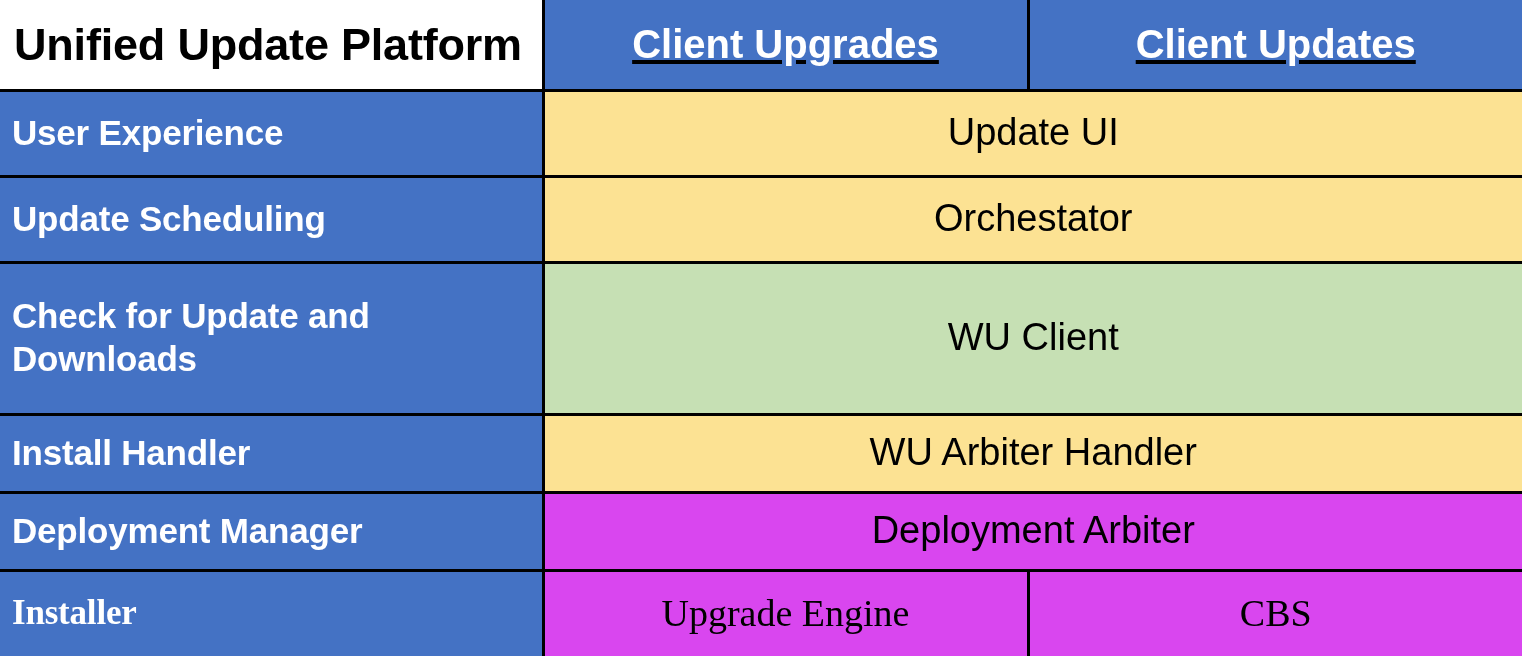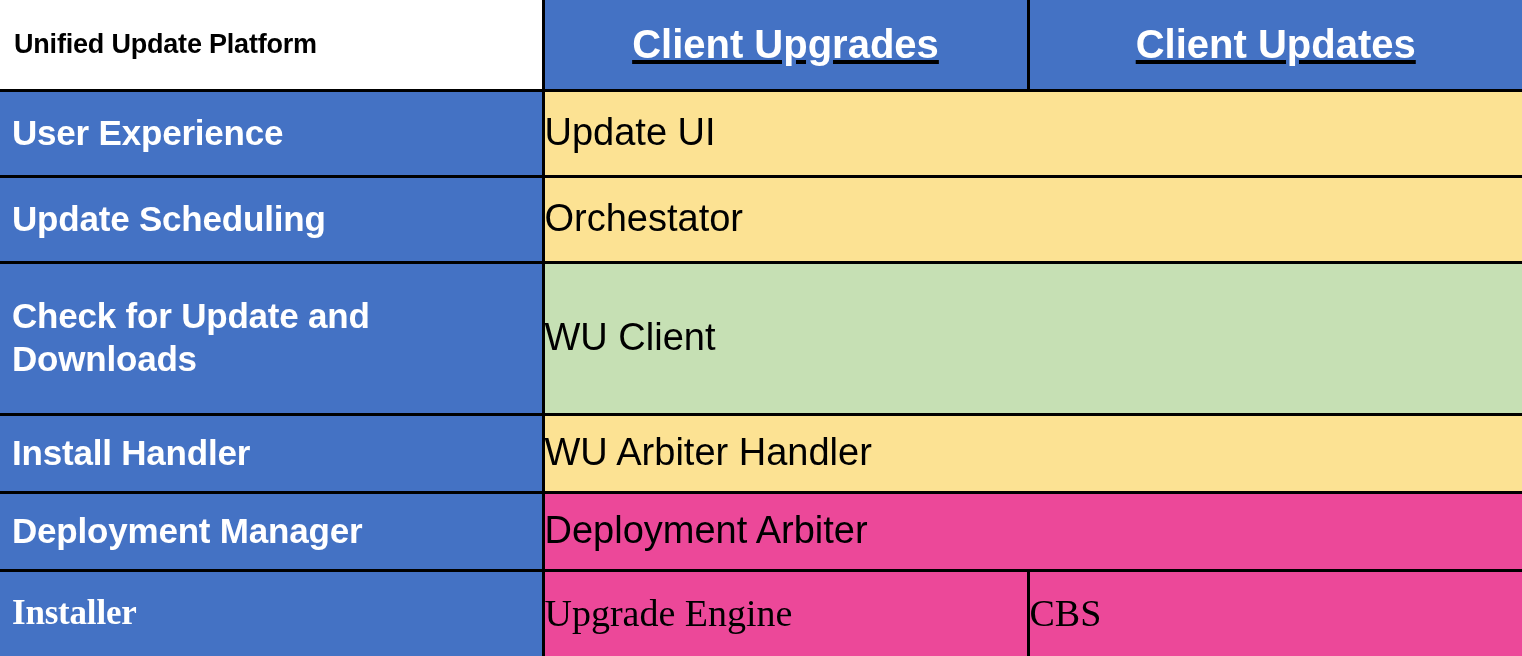--- a/index.html
+++ b/index.html
@@ -26,21 +26,21 @@
   }
   
   .corner-cell {
     background: #ffffff;
     border-top: none !important;
     border-left: none !important;
     text-align: left;
   }
   .corner-label {
     font-weight: bold;
-    font-size: 27px;
+    font-size: 45px;
     color: #000000;
     padding-left: 14px;
     line-height: 1.05;
     letter-spacing: -0.2px;
     white-space: nowrap;
   }
   
   .header-cell {
     background: #4472C4;
     text-align: center;
@@ -64,31 +64,32 @@
   .row-label-cell .cell-text {
     font-weight: bold;
     font-size: 35px;
     color: #ffffff;
     padding-left: 12px;
     line-height: 1.22;
     letter-spacing: -0.2px;
   }
   
   .body-cell {
+    text-align: center;
   }
   .body-cell .cell-text {
     font-weight: normal;
     font-size: 38px;
     color: #000000;
     line-height: 1.1;
     white-space: nowrap;
   }
   .fill-yellow { background: #FCE293; }
   .fill-green  { background: #C6E0B4; margin-top: 45px; }
-  .fill-gray   { background: #ec4899; margin-top: 8px; }
+  .fill-gray   { background: #d946ef; margin-top: 8px; }
 
   
   .edge-right { border-right: none !important; }
   .edge-bottom { border-bottom: none !important; font-family: Liberation Serif, serif; }
 </style>
 </head>
 <body>
 
 <table id="uup-table">
   <colgroup>

